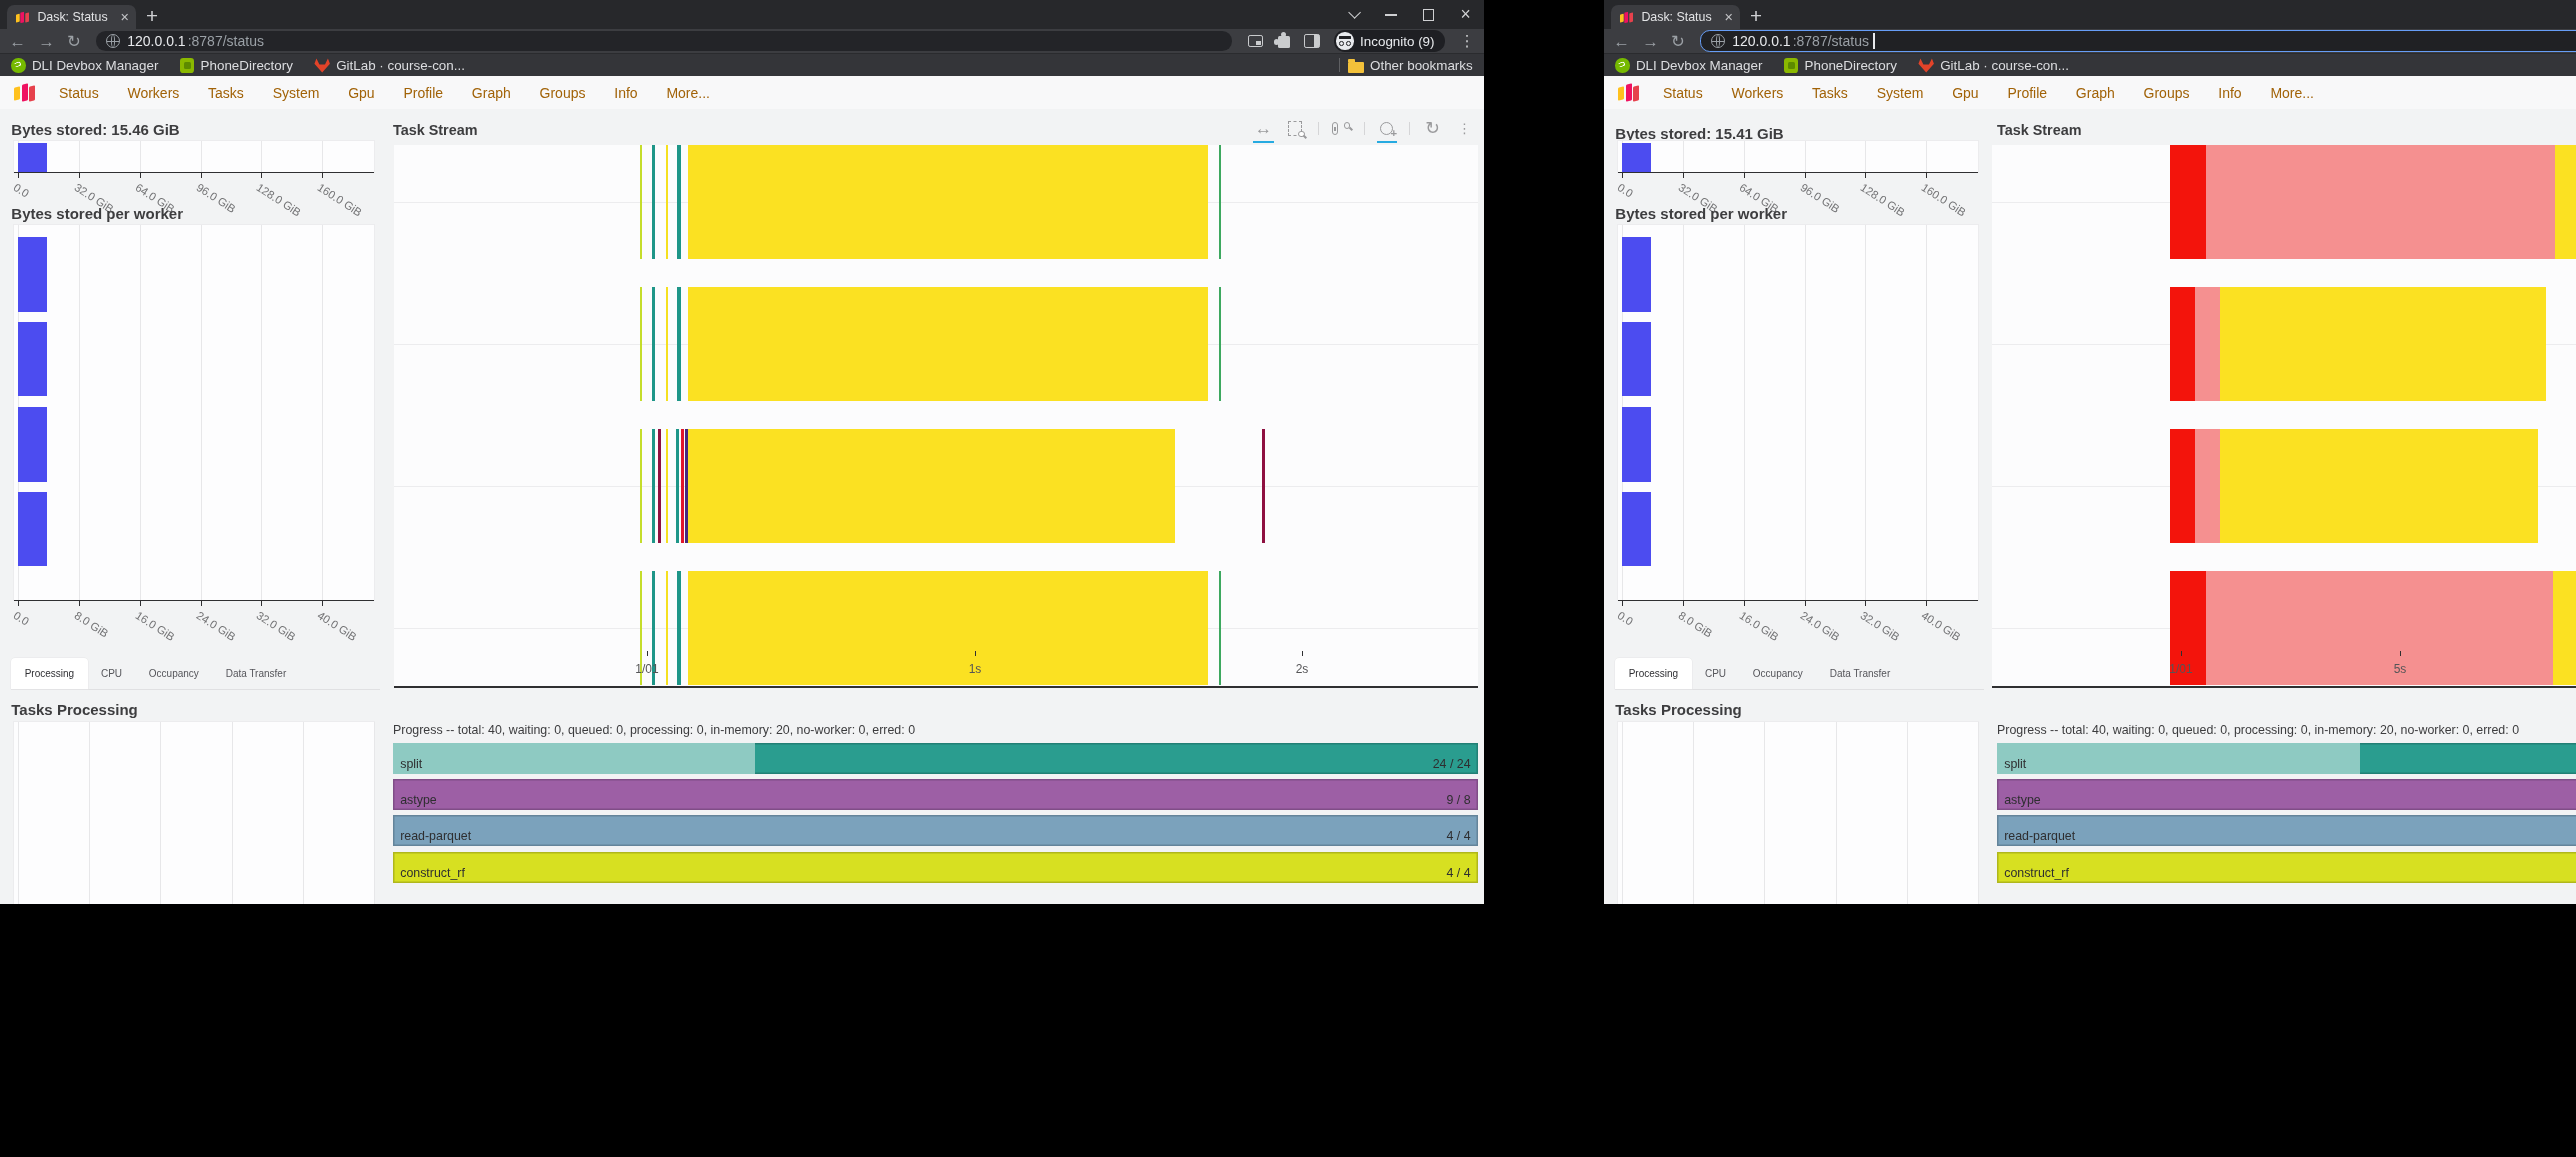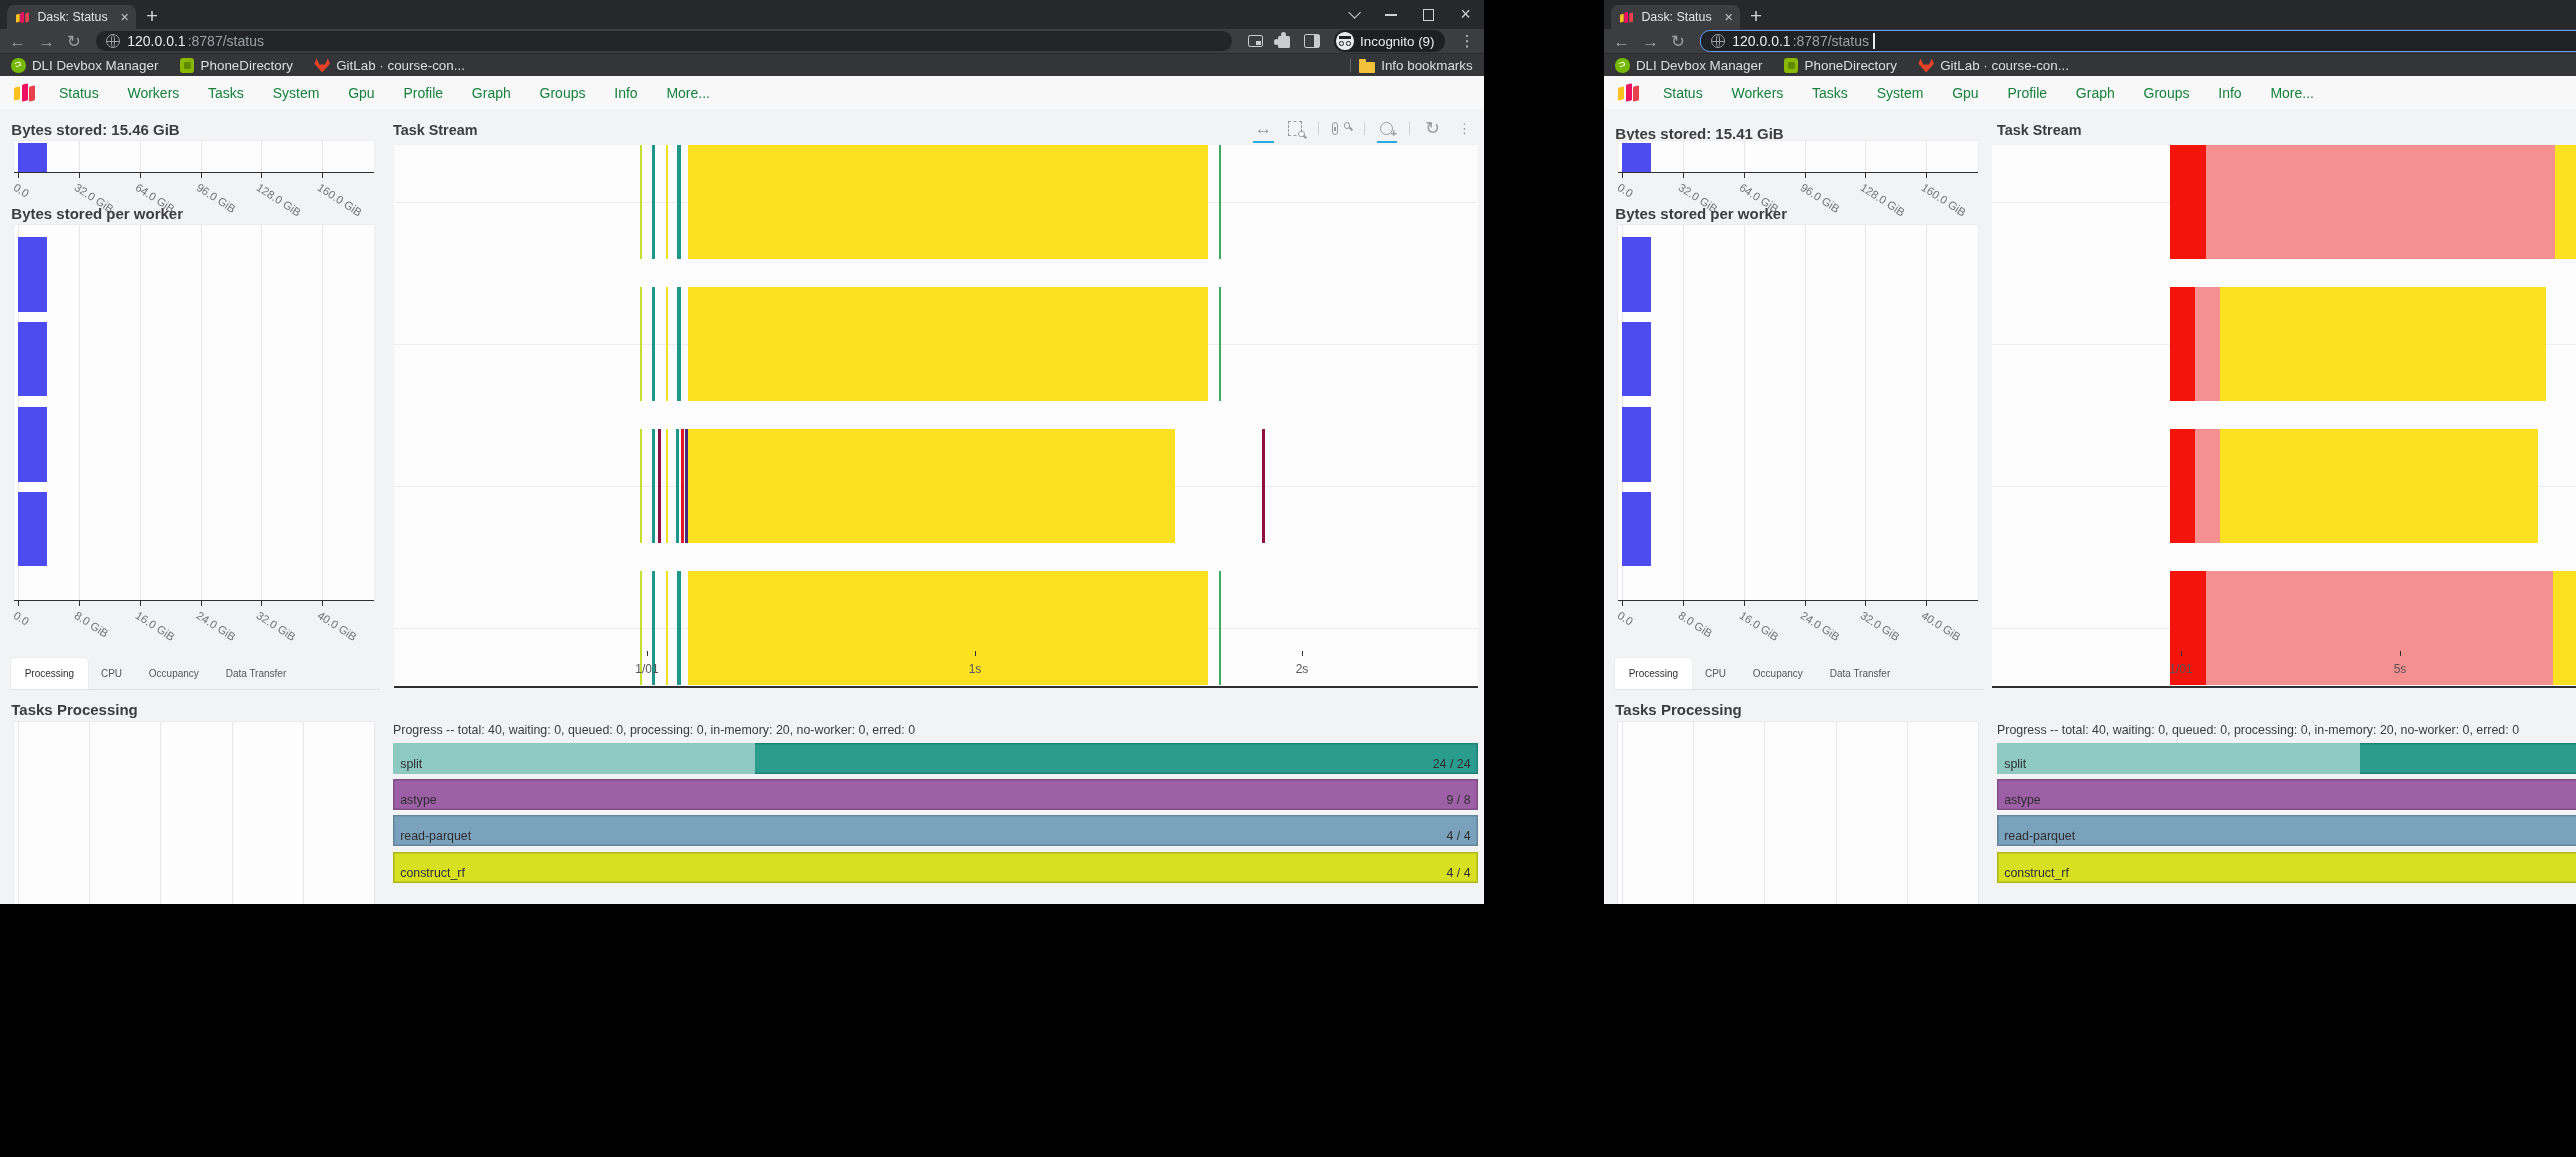--- a/index.html
+++ b/index.html
@@ -65,21 +65,21 @@
   .folder{width:15.5px;height:10.8px;background:#f3c13a;border-radius:1px;position:relative;flex:none;}
   .folder::before{content:'';position:absolute;top:-2.6px;left:0;width:6.2px;height:2.6px;background:#f3c13a;border-radius:1px 1px 0 0;}
 
   
   .dasknav{height:34px;background:#f8f8f9;border-bottom:1px solid #e2e2e4;display:flex;align-items:center;padding:0 5.2px;}
   .dask{position:relative;width:23px;height:23px;margin:0 8.2px;flex:none;}
   .dask i{position:absolute;width:5.7px;border-radius:1px;transform:skewY(-14deg);}
   .dask .s1{left:1px;top:5.7px;height:13px;background:#FFC11E;}
   .dask .s2{left:8.2px;top:2.6px;height:17px;background:#EF1161;}
   .dask .s3{left:15.5px;top:4.1px;height:15px;background:#E6414C;}
-  .nav-item{padding:0 14.4px;font-size:14px;color:#15803d;}
+  .nav-item{padding:0 14.4px;font-size:14px;color:#a16207;}
 
   .content{position:absolute;top:109px;left:0;right:0;bottom:0;background:#f2f3f4;}
 
   
   .panel-title{position:absolute;left:11.3px;font-size:15px;font-weight:700;color:#3d3d3f;}
   .plot{position:absolute;left:13px;width:362px;background:#fdfdfe;border:0.5px solid #ececee;box-sizing:border-box;}
   .vgrid{position:absolute;top:0;bottom:0;width:0.5px;background:#e7e7e9;}
   .axisline{position:absolute;left:0;right:0;bottom:-1px;height:1.5px;background:#2f2f31;}
   .tick{position:absolute;width:1px;height:5.2px;background:#2f2f31;}
   .rotlab{position:absolute;font-size:11.3px;color:#737375;white-space:nowrap;transform:rotate(33deg);transform-origin:left top;}
@@ -182,21 +182,21 @@
       <span>PhoneDirectory</span>
     </div>
     <div class="bm">
       <span class="bm-ic-gitlab"></span>
       <span>GitLab · course-con...</span>
     </div>
     <span class="bm-spacer"></span>
     <span class="bm-div"></span>
     <div class="bm" style="margin-right:0;">
       <span class="folder"></span>
-      <span>Info bookmarks</span>
+      <span>Other bookmarks</span>
     </div>
   </div>
   <div class="dasknav">
     <div class="dask">
         <i class="s1"></i>
         <i class="s2"></i>
         <i class="s3"></i>
       </div>
     <span class="nav-item">Status</span>
     <span class="nav-item">Workers</span>

